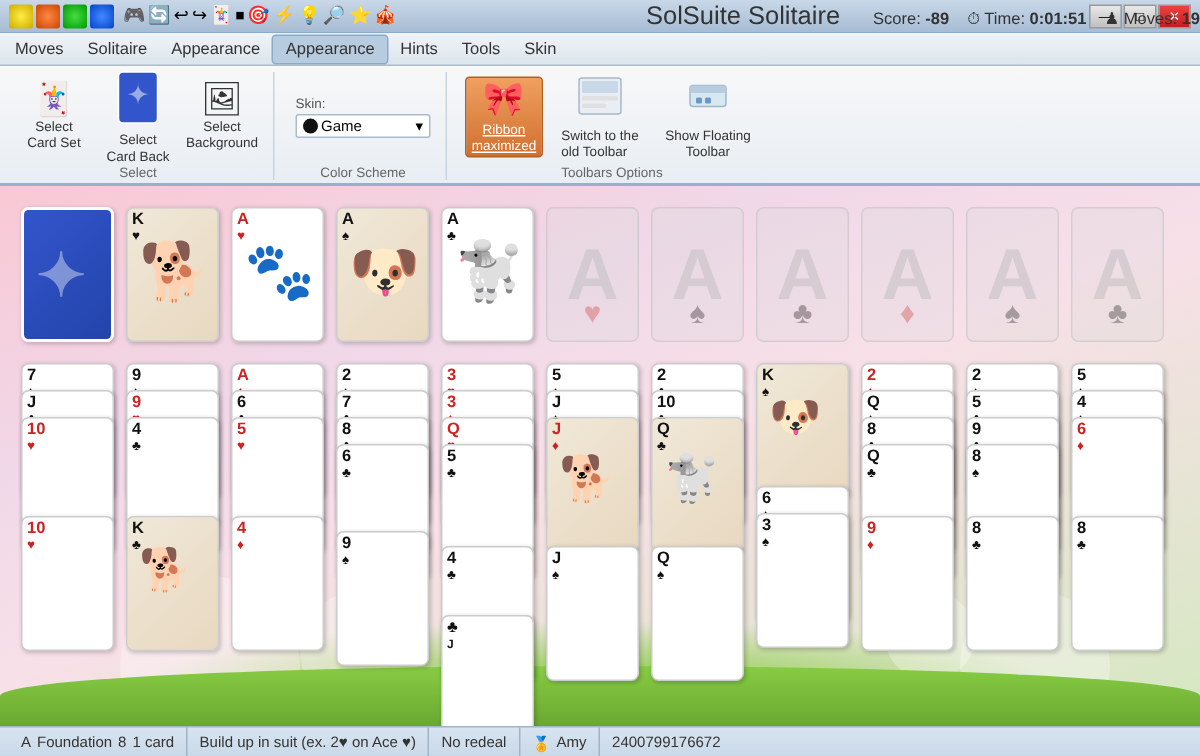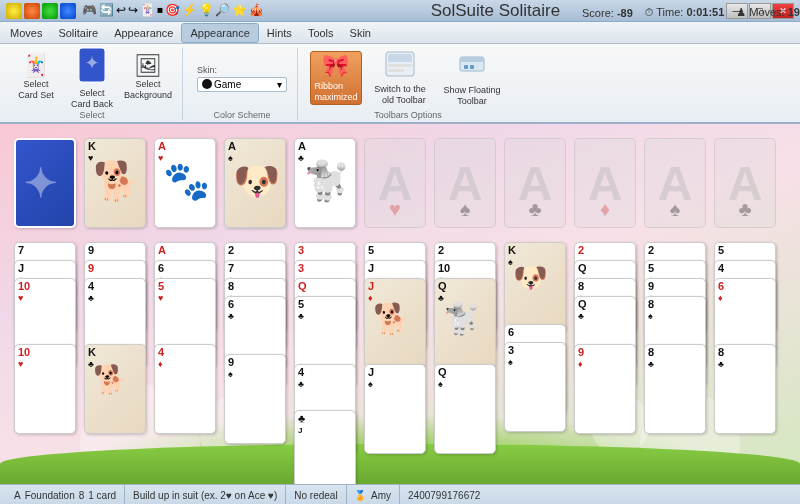--- a/index.html
+++ b/index.html
@@ -265,32 +265,32 @@
         </div>
       </div>
     </div>
     <div class="ribbon-group-label">Color Scheme</div>
   </div>
 
   <div class="ribbon-group">
     <div class="ribbon-group-content">
       <div class="ribbon-btn active">
         <div style="font-size:22px;">🎀</div>
-        <div style="font-size:9px;text-align:left;line-height:1.2;">Ribbon<br>maximized</div>
+        <div style="font-size:9px;text-align:center;line-height:1.2;text-decoration:underline;">Ribbon<br>maximized</div>
       </div>
       <div class="ribbon-small-btn">
         <div style="font-size:16px;">
           <svg width="32" height="28" viewBox="0 0 32 28">
             <rect x="2" y="2" width="28" height="24" rx="2" fill="#e8eef4" stroke="#aab8c8"></rect>
             <rect x="4" y="4" width="24" height="8" rx="1" fill="#c8d8e8"></rect>
             <rect x="4" y="14" width="24" height="3" rx="1" fill="#e0e0e0"></rect>
             <rect x="4" y="19" width="16" height="3" rx="1" fill="#e0e0e0"></rect>
           </svg>
         </div>
-        <div style="font-size:9px;text-align:right;line-height:1.2;">Switch to the<br>old Toolbar</div>
+        <div style="font-size:9px;text-align:left;line-height:1.2;">Switch to the<br>old Toolbar</div>
       </div>
       <div class="ribbon-small-btn">
         <div style="font-size:22px;">
           <svg width="32" height="28" viewBox="0 0 32 28">
             <rect x="4" y="8" width="24" height="14" rx="2" fill="#d8e8f0" stroke="#9ab8cc"></rect>
             <rect x="4" y="8" width="24" height="5" rx="2" fill="#b8cce0"></rect>
             <rect x="8" y="16" width="4" height="4" rx="1" fill="#6699cc"></rect>
             <rect x="14" y="16" width="4" height="4" rx="1" fill="#6699cc"></rect>
           </svg>
         </div>

